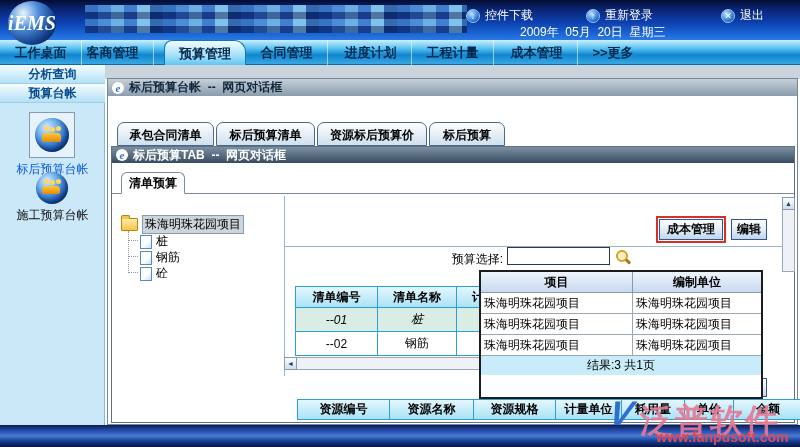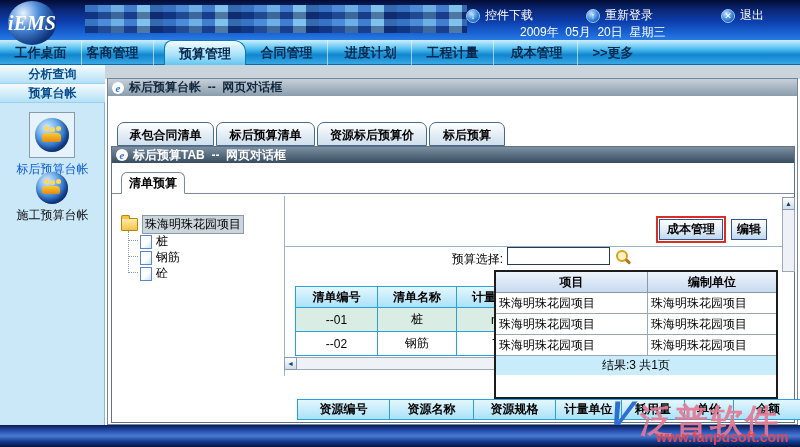--- a/index.html
+++ b/index.html
@@ -88,21 +88,21 @@
     transform:rotate(45deg);border-radius:1px;}
   
   .row{position:absolute;display:flex;}
   .th{background:linear-gradient(180deg,#e4f7fd 0%,#aae2f7 100%);border:1px solid #2aa0d8;
     font-weight:bold;display:flex;align-items:center;justify-content:center;box-sizing:border-box;margin-left:-1px;}
   .td{border:1px solid #2aa0d8;display:flex;align-items:center;justify-content:center;
     box-sizing:border-box;margin-left:-1px;background:#fff;}
   .first{margin-left:0;}
   .greenrow .td{background:#d9ede4;}
   
-  #popup{left:494px;top:270px;width:284px;height:129px;border:2px solid #1c1c1c;background:#fff;
+  #popup{left:479px;top:270px;width:284px;height:129px;border:2px solid #1c1c1c;background:#fff;
     box-sizing:border-box;z-index:10;}
   .pth{background:linear-gradient(180deg,#eef4fb 0%,#c8daf0 100%);border-right:1px solid #8a99a8;
     border-bottom:1px solid #8a99a8;font-weight:bold;display:flex;align-items:center;justify-content:center;box-sizing:border-box;}
   .ptd{border-right:1px solid #9aa8b5;border-bottom:1px solid #9aa8b5;display:flex;align-items:center;
     padding-left:3px;box-sizing:border-box;background:#fff;cursor:pointer;white-space:nowrap;overflow:hidden;}
   #popfoot{display:flex;align-items:center;justify-content:center;background:#c9ecfa;box-sizing:border-box;}
   
   .sbtrack{position:absolute;background:#eef2f7;border:1px solid #9aa8b8;box-sizing:border-box;}
   .sbbtn{position:absolute;display:flex;align-items:center;justify-content:center;font-size:7px;color:#1c3c64;
     background:linear-gradient(180deg,#fdfeff,#cfdcea);border:1px solid #8a9ab0;box-sizing:border-box;cursor:pointer;}
@@ -215,21 +215,21 @@
 
   <div class="abs" style="left:400px;top:251px;width:103px;text-align:right;">预算选择:</div>
   <input id="selinput" value="" style="">
   <div class="mag" style="left:614px;top:248px;"></div>
 
   <div class="row" style="left:295px;top:286px;height:22px;">
     <div class="th first" style="width:83px;">清单编号</div>
     <div class="th" style="width:80px;">清单名称</div>
     <div class="th" style="width:80px;">计量单位</div>
   </div>
-  <div class="row greenrow" style="left:295px;top:307px;height:25px;">
+  <div class="row greenrow" style="left:295px;top:307px;height:25px;font-style:italic;">
     <div class="td first" style="width:83px;">--01</div>
     <div class="td" style="width:80px;">桩</div>
     <div class="td" style="width:80px;">m</div>
   </div>
   <div class="row" style="left:295px;top:331px;height:25px;">
     <div class="td first" style="width:83px;">--02</div>
     <div class="td" style="width:80px;">钢筋</div>
     <div class="td" style="width:80px;">T</div>
   </div>
 

